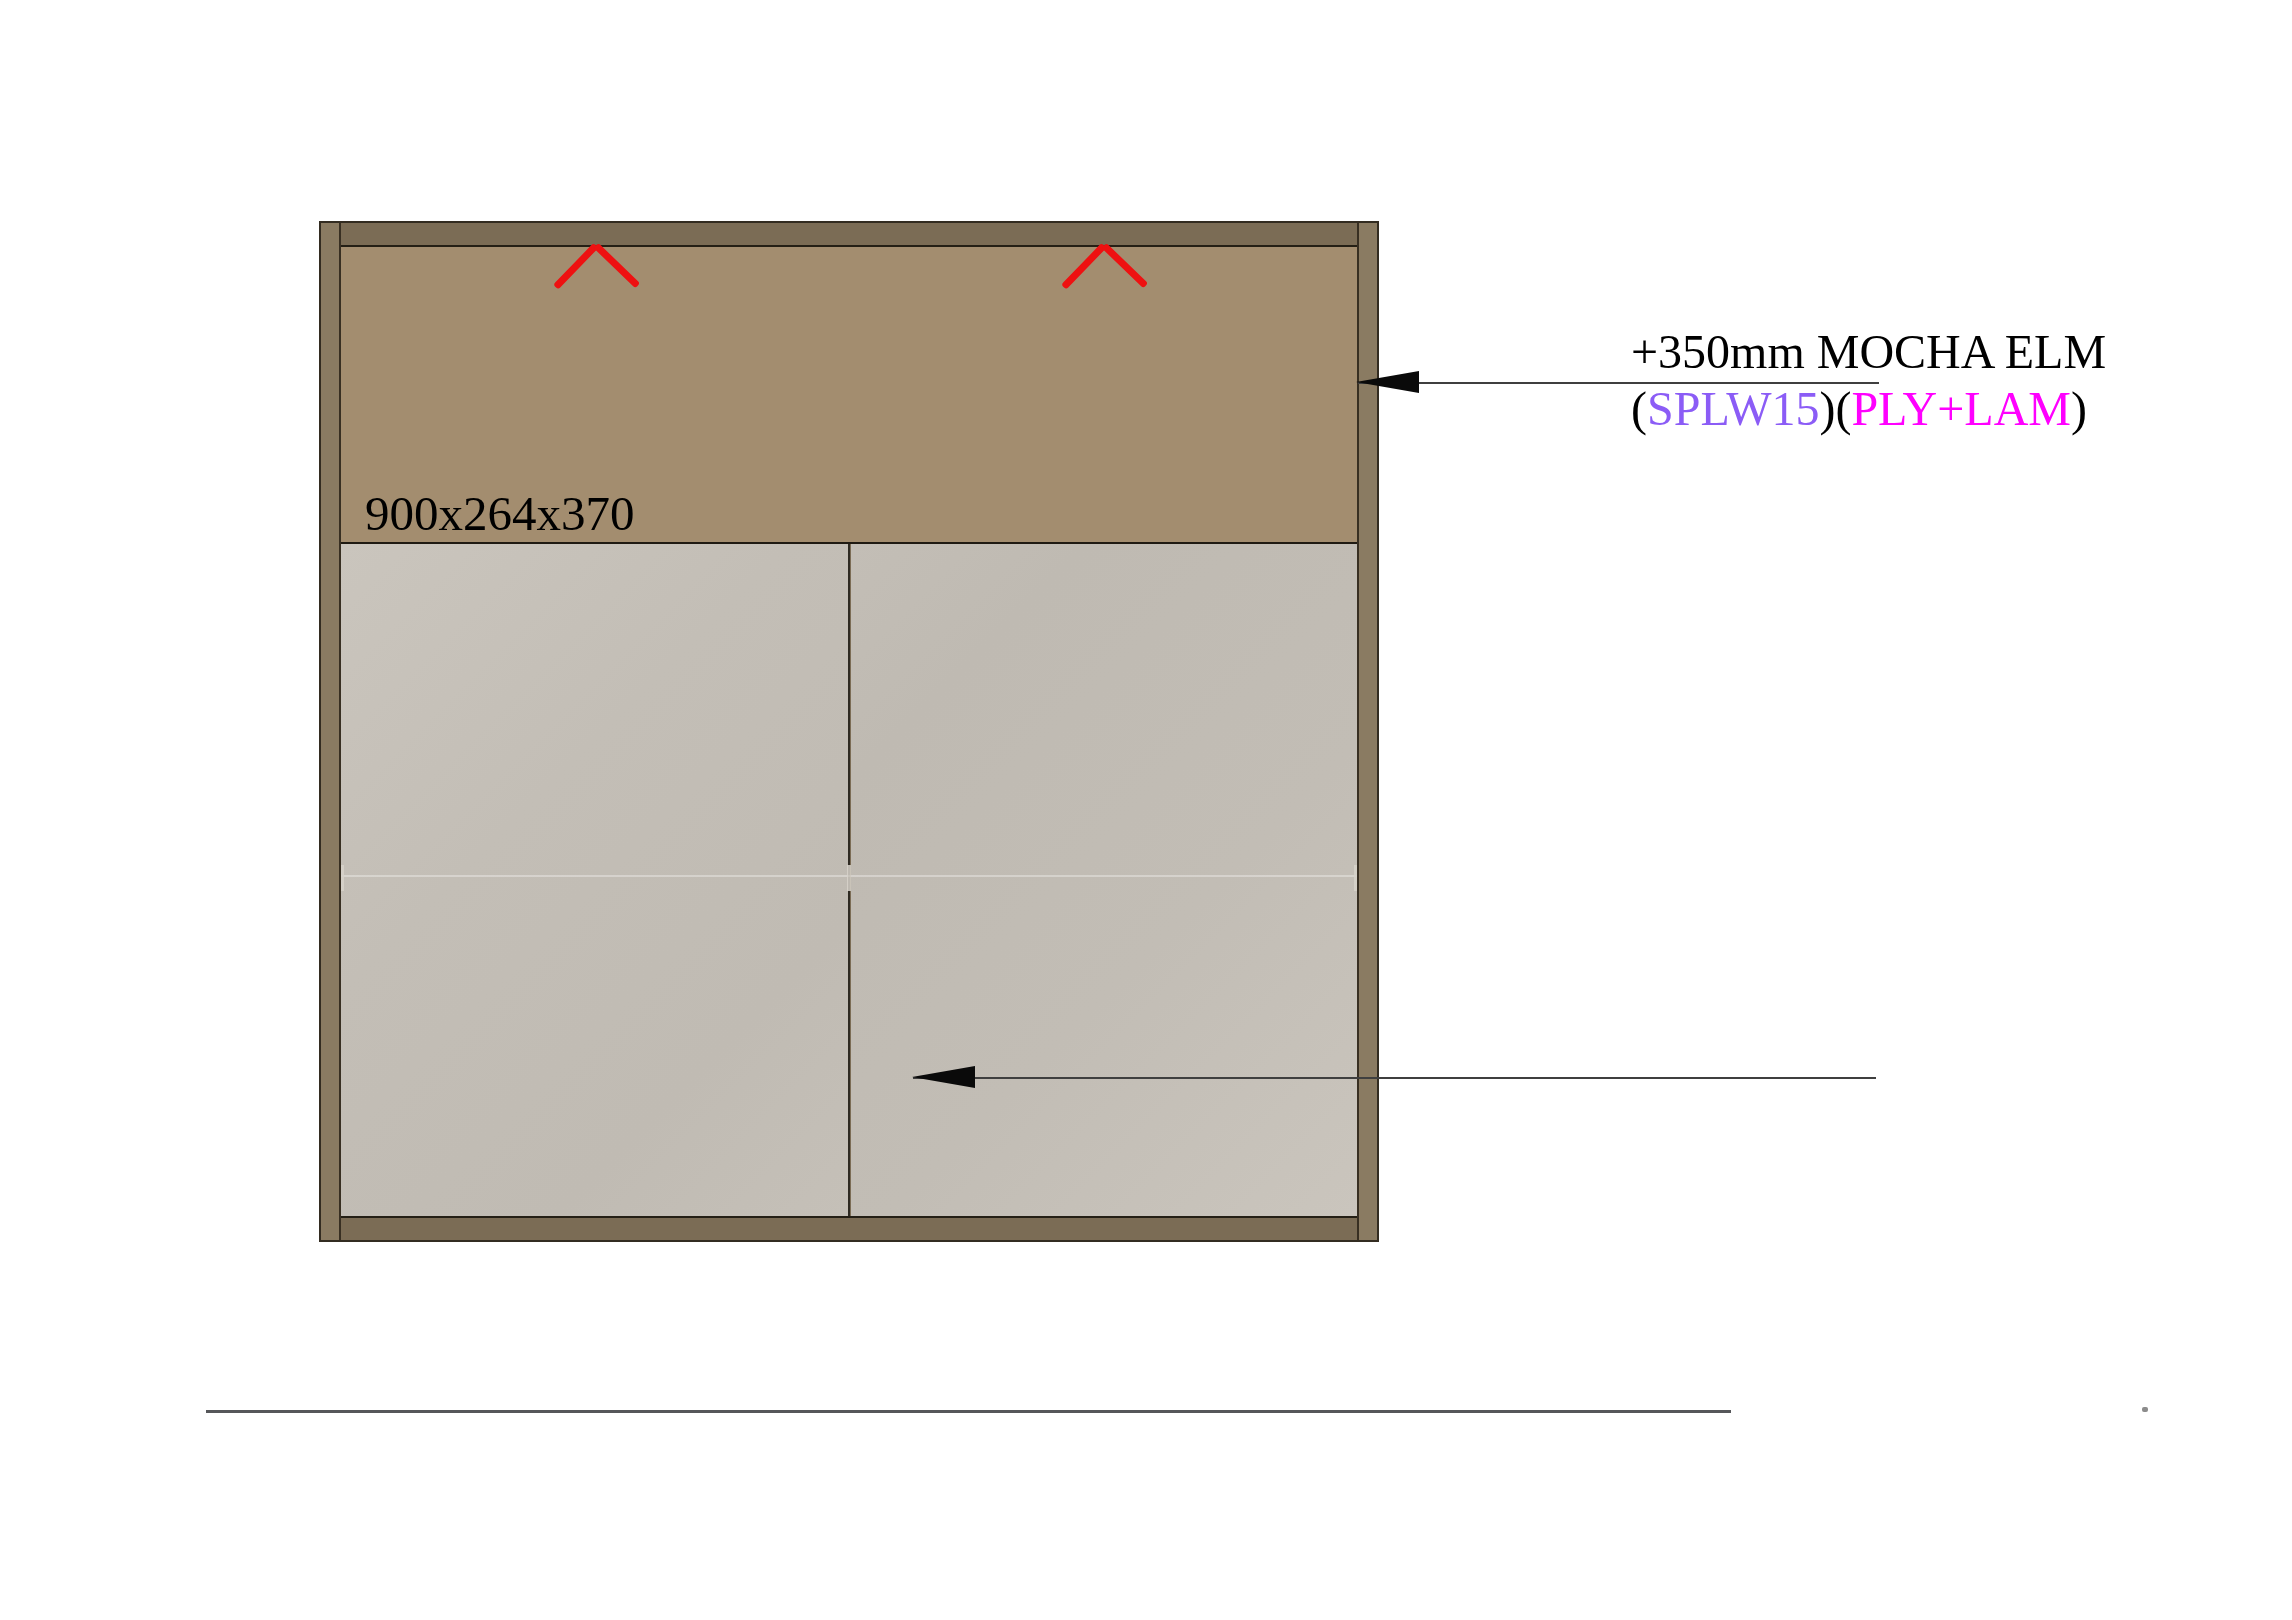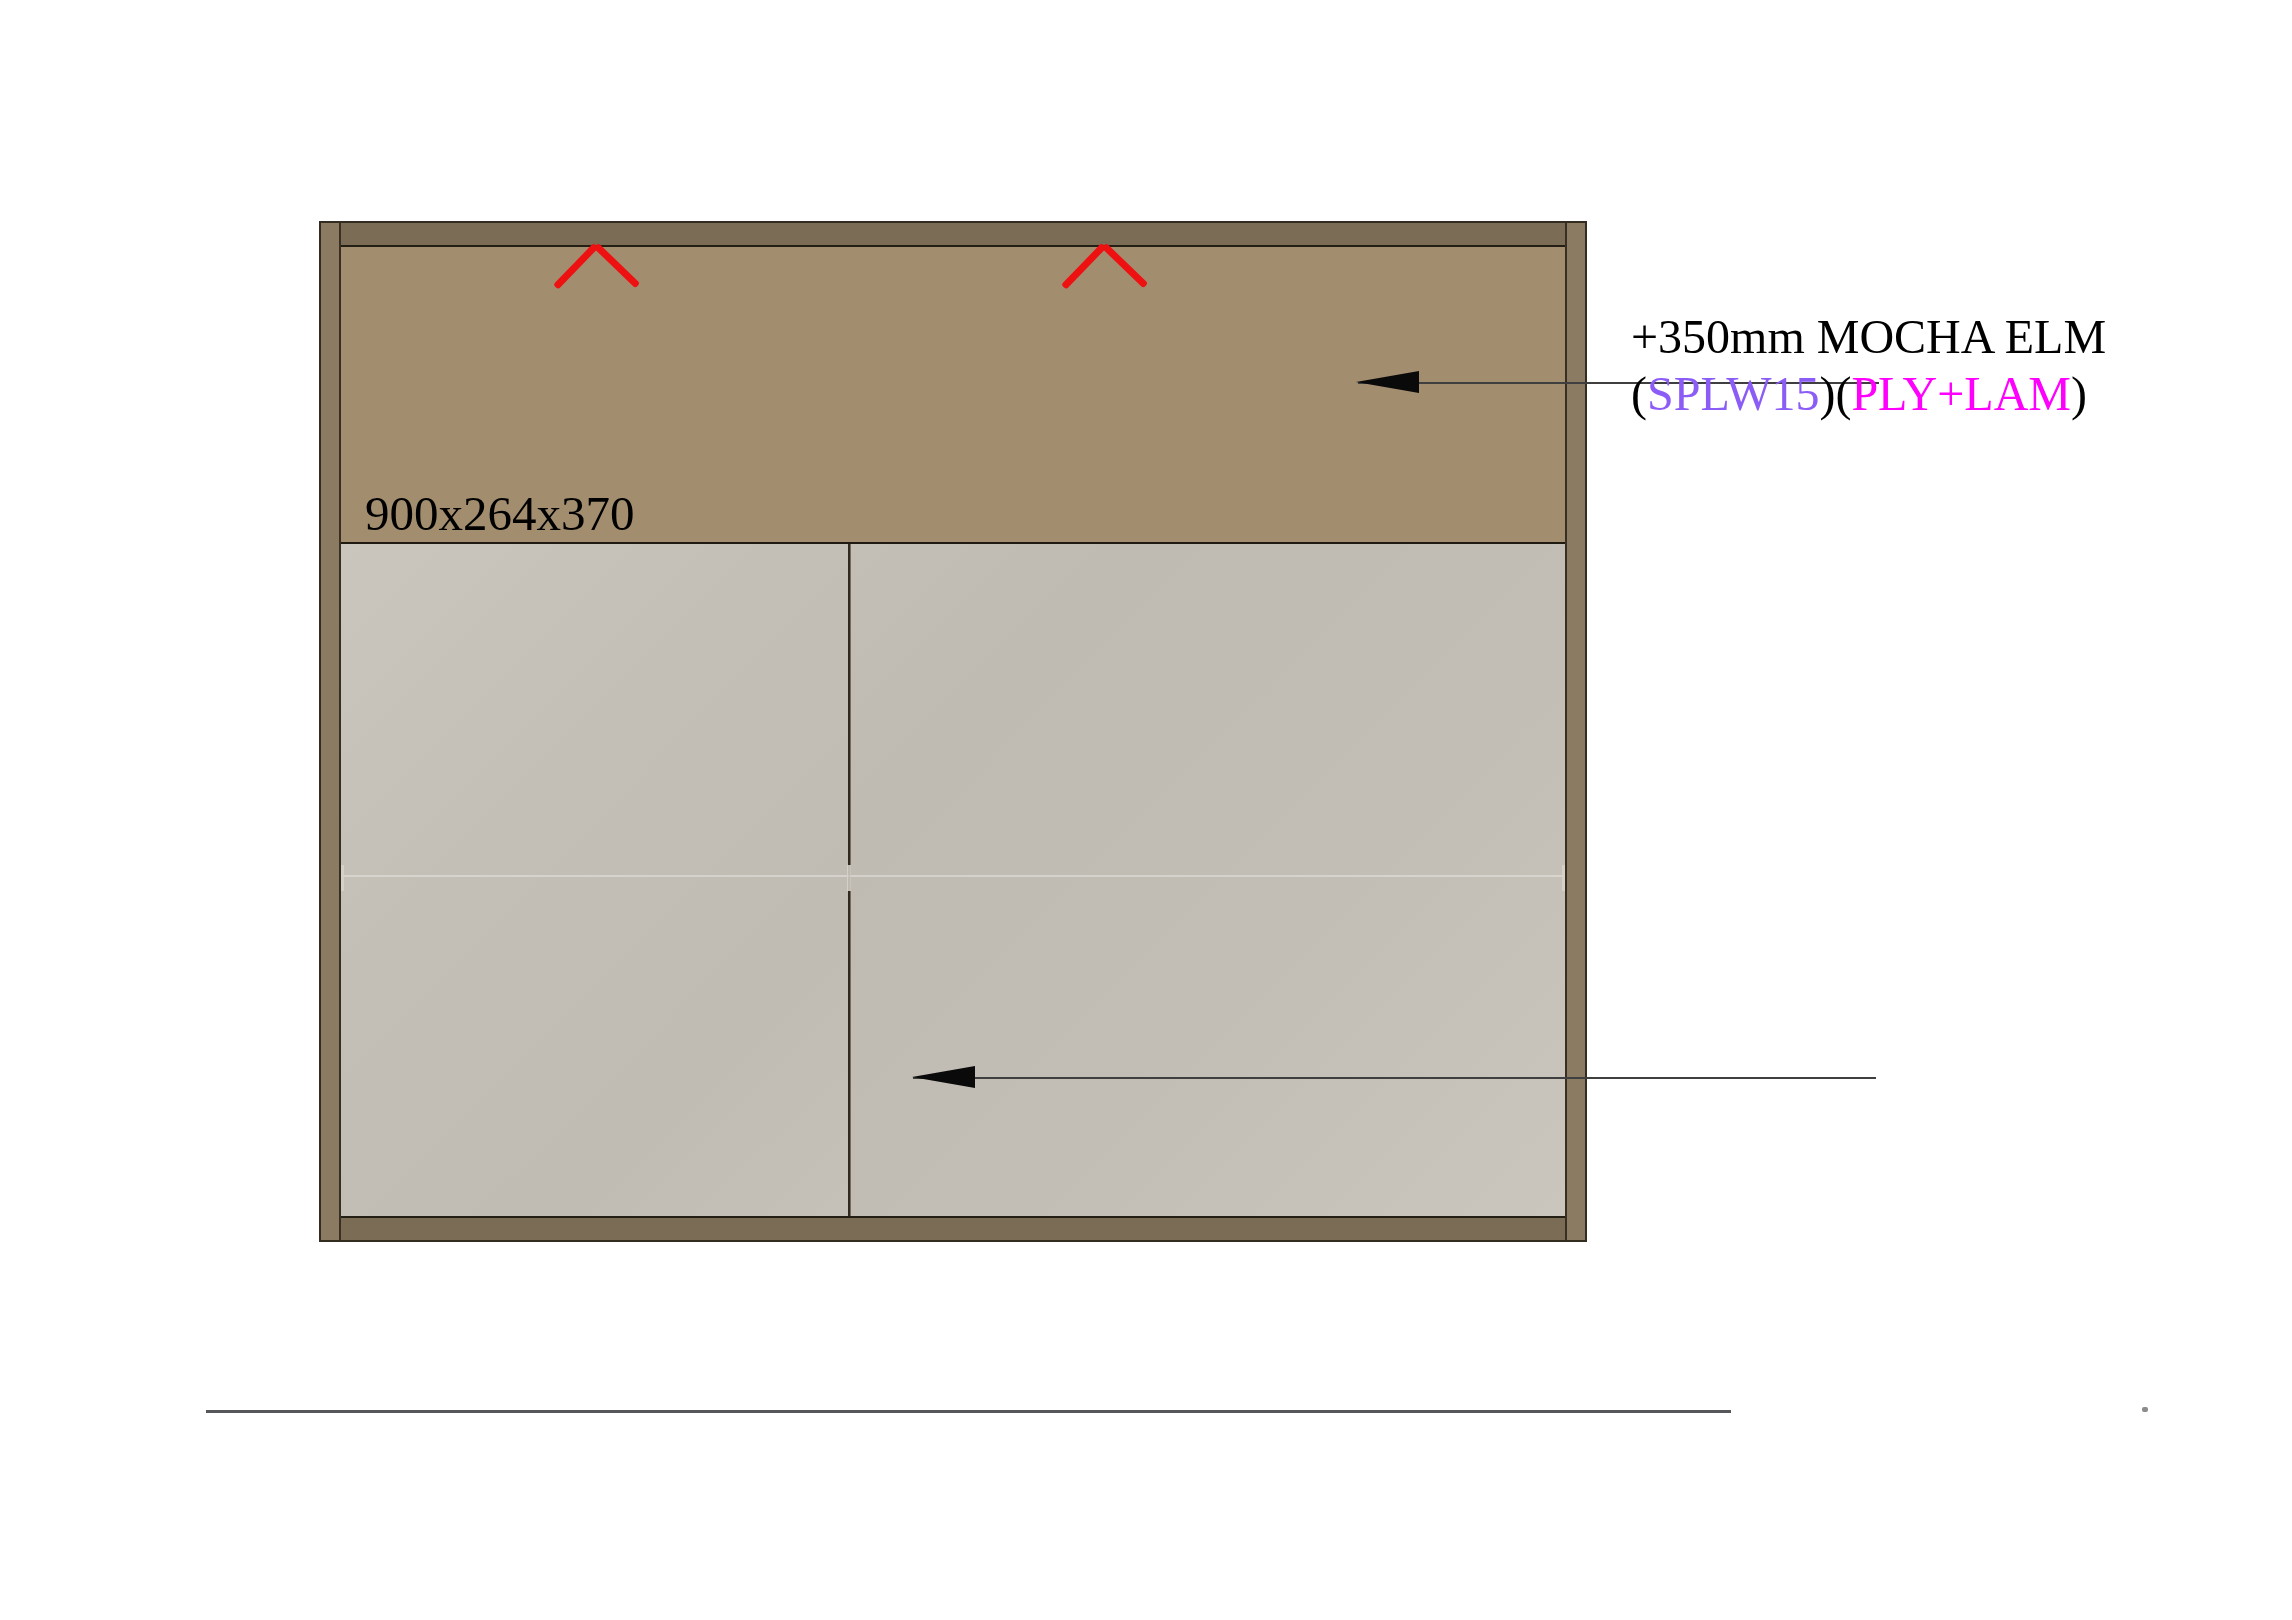--- a/index.html
+++ b/index.html
@@ -13,21 +13,21 @@
     width: 2293px;
     height: 1620px;
     background: #ffffff;
     overflow: hidden;
   }
 
   
   .cabinet {
     position: absolute;
     left: 321px; top: 223px;
-    width: 1264px; height: 1017px;
+    width: 1056px; height: 1017px;
     background: #7b6c55;
     box-shadow: 0 0 0 2px #332c21;
   }
   .side {
     position: absolute; top: 0; bottom: 0; width: 19.6px;
     background: #8a7b62;
     box-sizing: border-box;
   }
   .side-left  { left: 0;  border-right: 2px solid #38permanent; }
   .side-left  { left: 0;  border-right: 2px solid #382f22; }
@@ -122,21 +122,21 @@
   .arrowhead-top    { left: 1356px; top: 371px;  }
   .arrowhead-bottom { left: 912px;  top: 1066px; }
 
   .ann {
     position: absolute;
     font-size: 48px;
     line-height: 57px;
     color: #000000;
     white-space: nowrap;
   }
-  .ann-top    { left: 1631px; top: 308px;  }
+  .ann-top    { left: 1631px; top: 323px;  }
   .ann-bottom { left: 1631px; top: 1022px; }
   .ann-bottom .ann-line2 { padding-left: 17.6px; }
 
   .c-red { color: #8b5cf6; margin-top: 20px; }
   .c-mag { color: #ff00ff; text-align: center; }
 
   
   .sheet-rule {
     position: absolute;
     left: 206px; top: 1410px;

